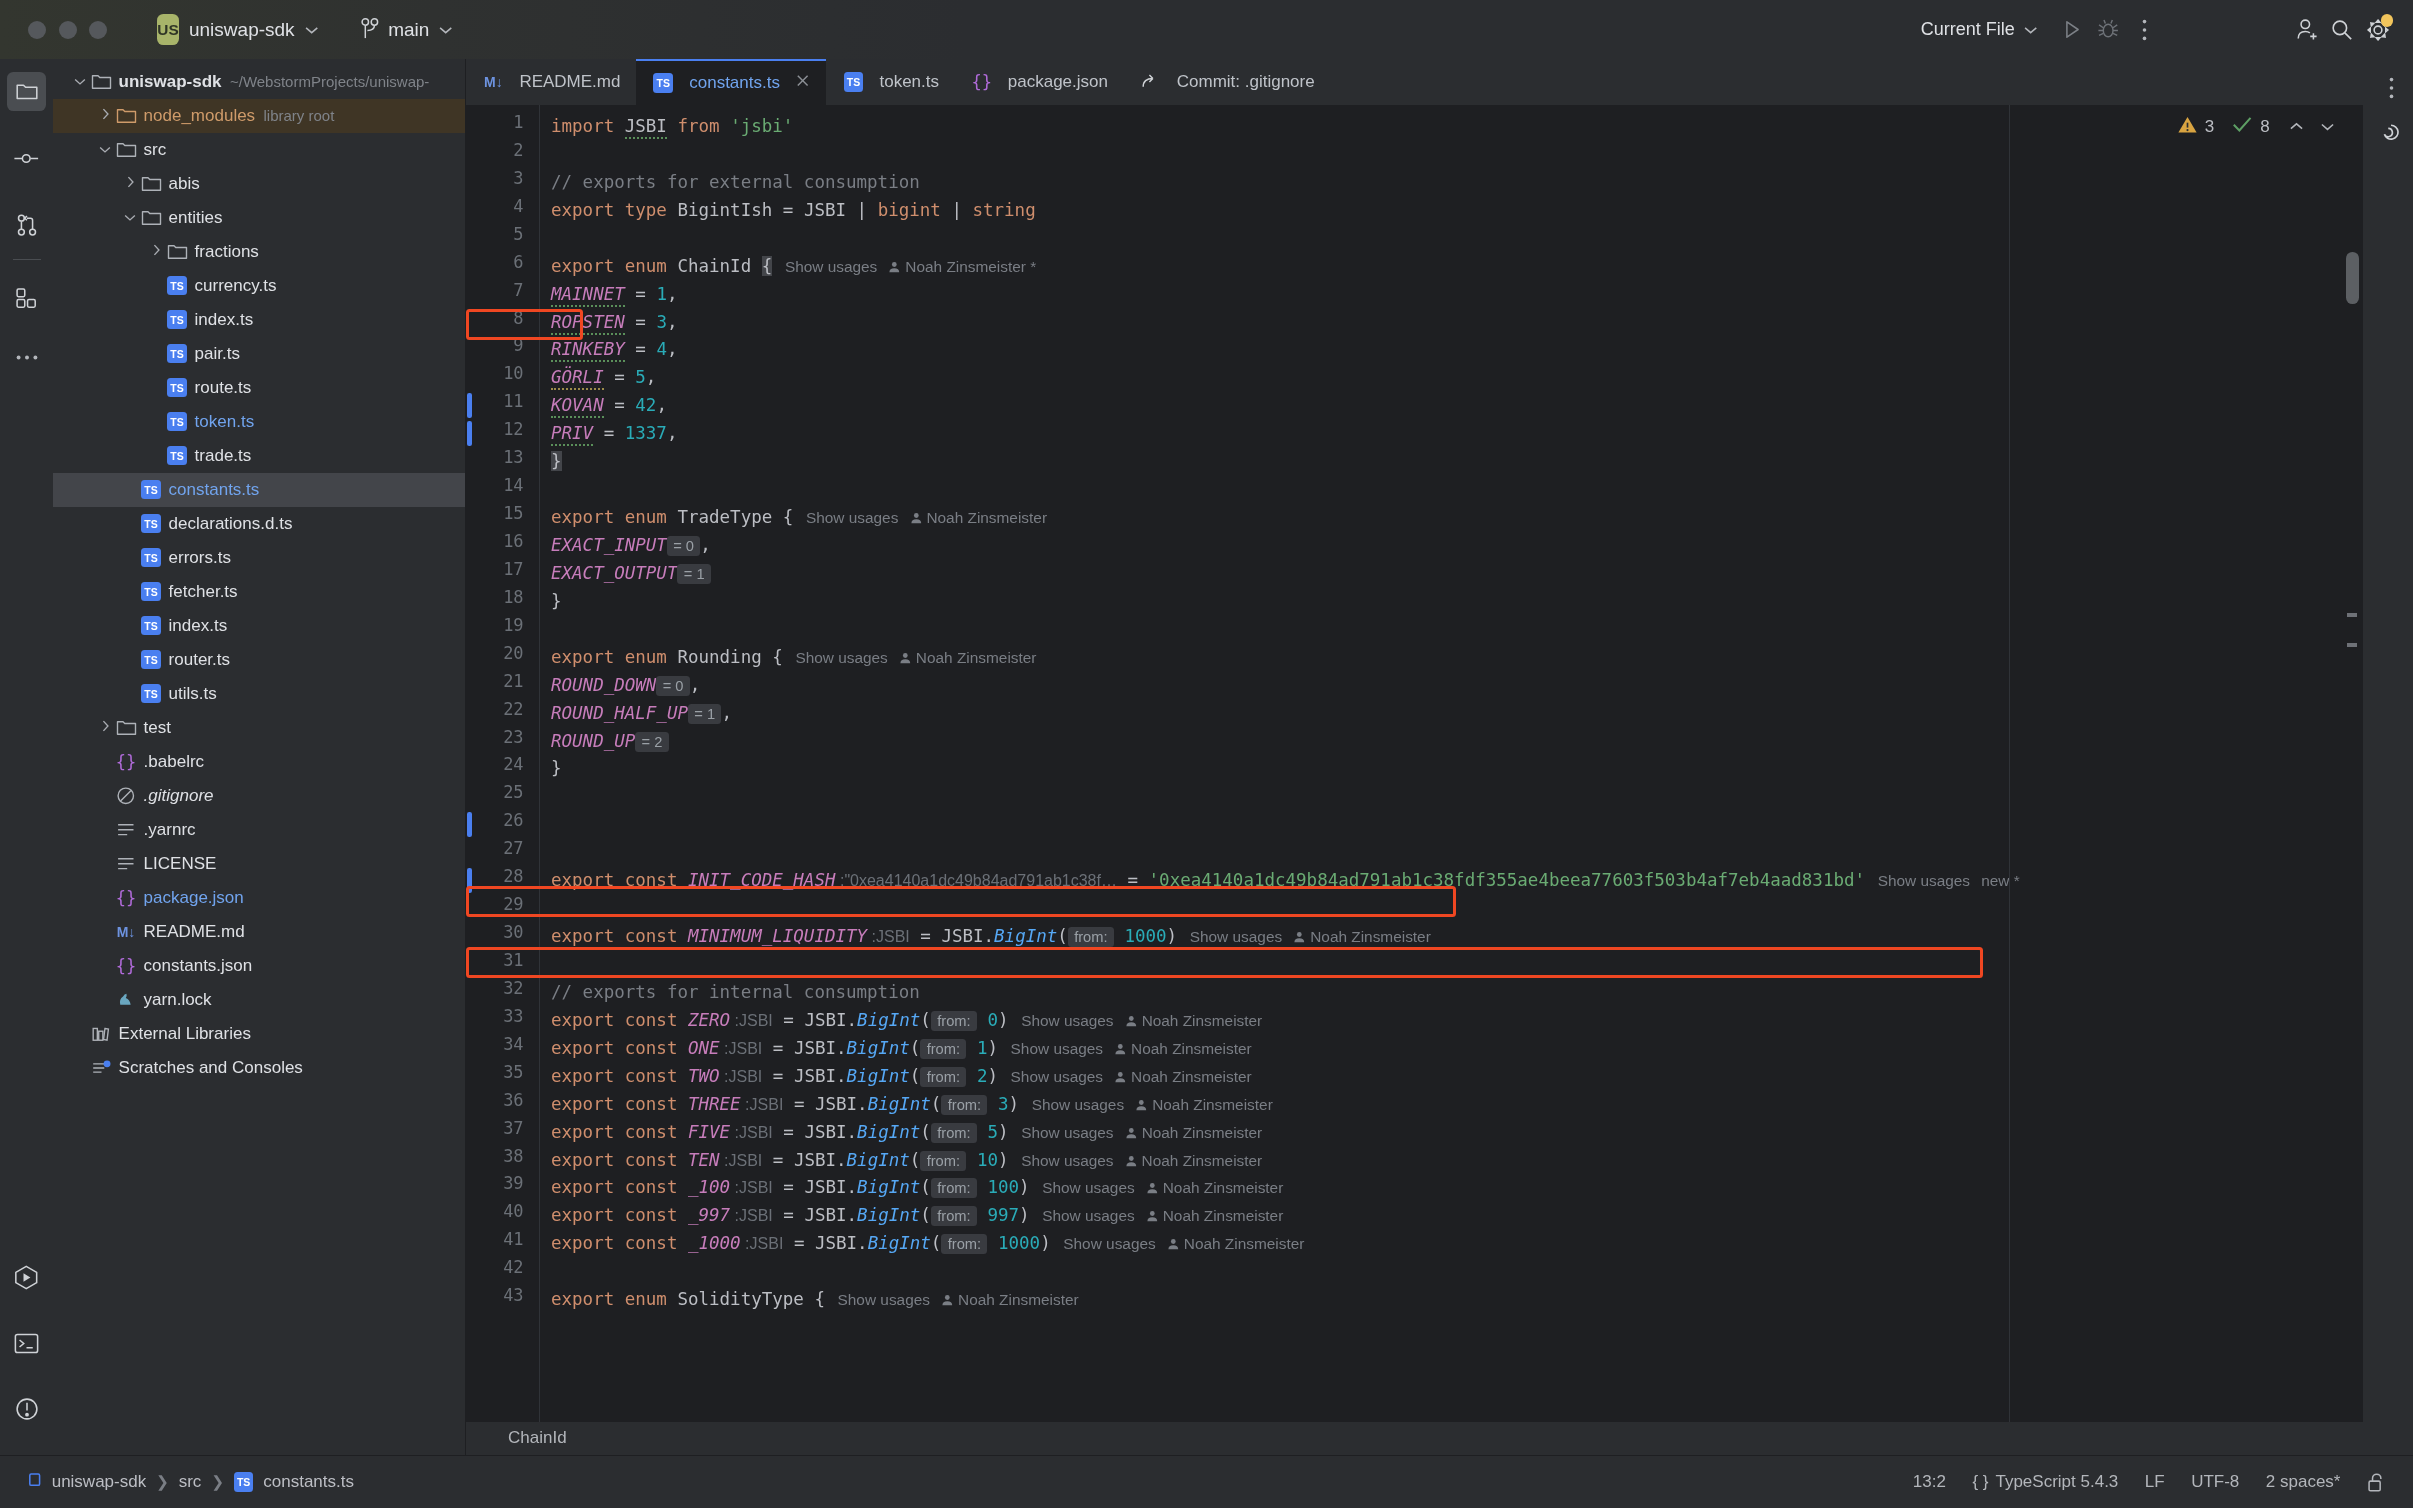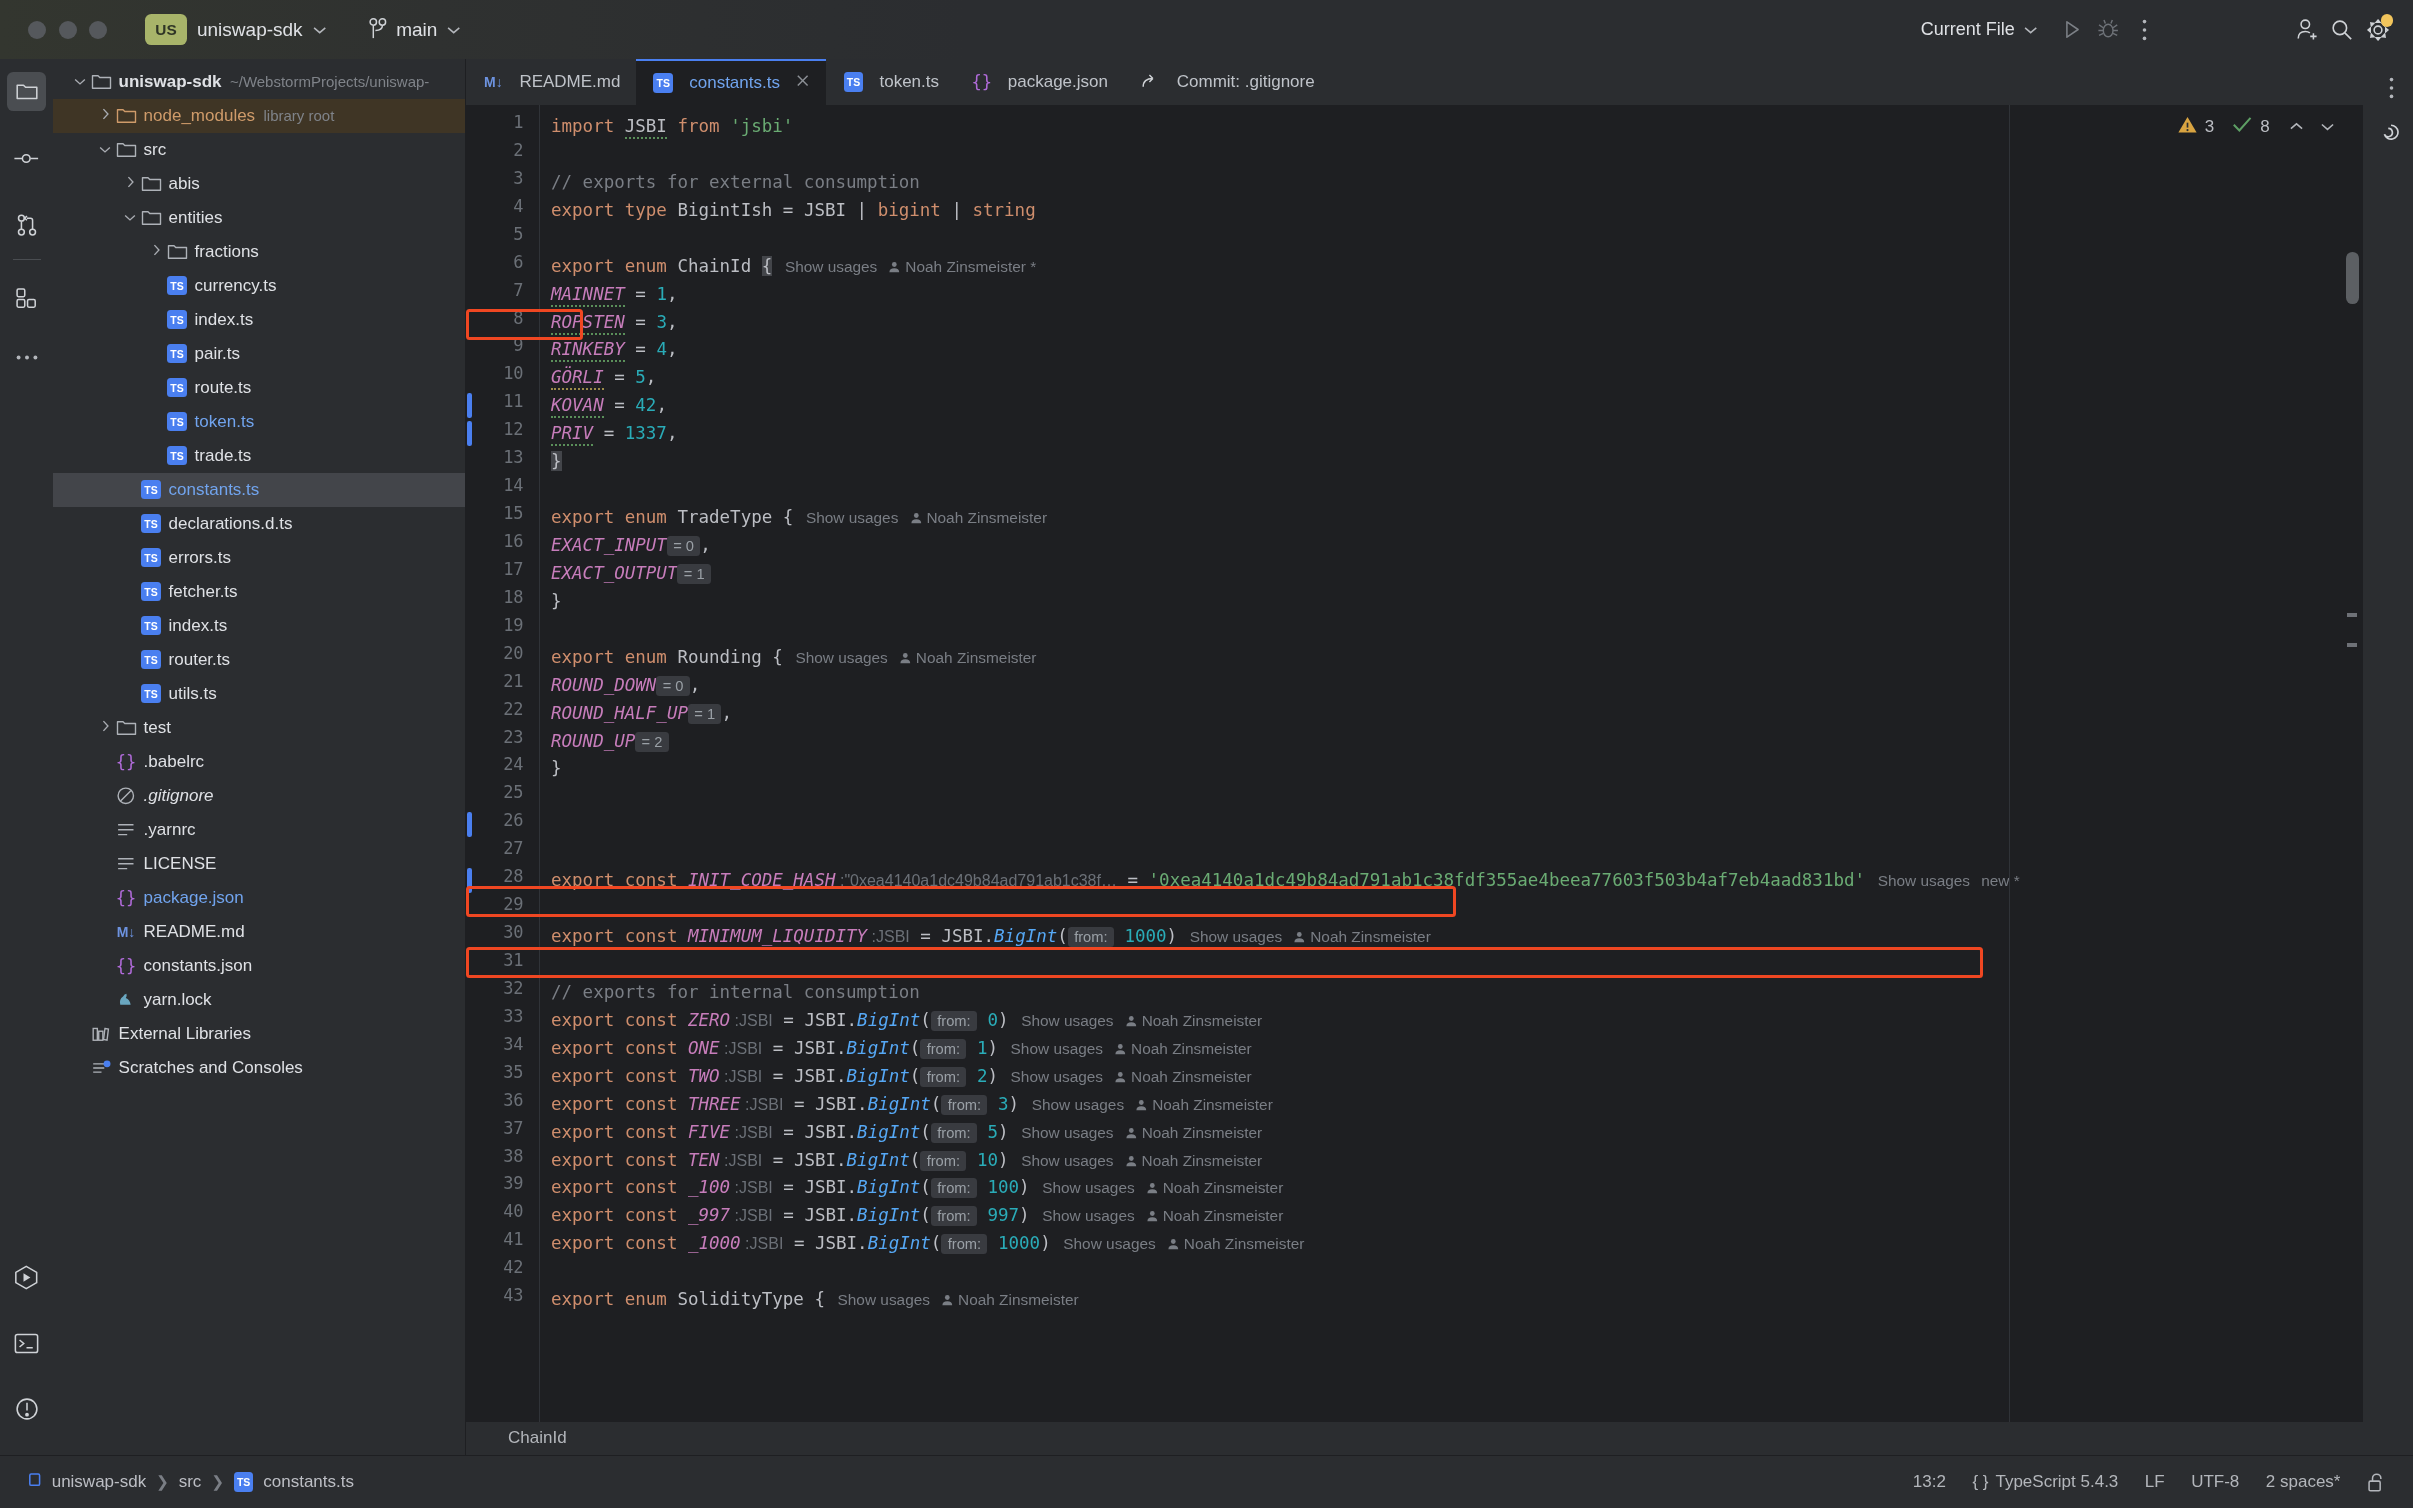--- a/index.html
+++ b/index.html
@@ -17,24 +17,25 @@
     background: linear-gradient(to right, #33362f 0%, #2f3130 18%, #2b2d30 40%, #2b2d30 100%);
     display: flex; align-items: center;
   }
   .traffic { display: flex; gap: 12.6px; margin-left: 28px; }
   .traffic i { width: 18px; height: 18px; border-radius: 50%; background: #55585c; display: block; }
   .proj-chip {
     display: flex; align-items: center; gap: 9.8px; margin-left: 31px;
     padding: 4.2px 7px; border-radius: 5.6px;
   }
   .proj-badge {
-    width: 42px; height: 31px; border-radius: 6.3px; background: #a8b46a;
+    width: 22px; height: 31px; border-radius: 6.3px; background: #a8b46a;
     color: #2f3526; font-size: 15.4px; font-weight: bold;
     display: flex; align-items: center; justify-content: center;
     letter-spacing: 0.3px;
+    margin-left: 12px;
   }
   .tb-label { color: #dfe1e5; font-size: 19px; }
   .chev { color: #b3b6bb; font-size: 14px; display:inline-block; }
   .branch-chip { display: flex; align-items: center; gap: 8.4px; margin-left: 32px; }
   .spacer { flex: 1; }
   .run-cfg { display:flex; align-items:center; gap:8.4px; color:#dfe1e5; font-size:18px; }
   .tb-ico { width: 36px; height: 36px; display:flex; align-items:center; justify-content:center; }
   .tb-ico svg { display:block; }
   .gear-wrap { position: relative; }
   .gear-dot {

